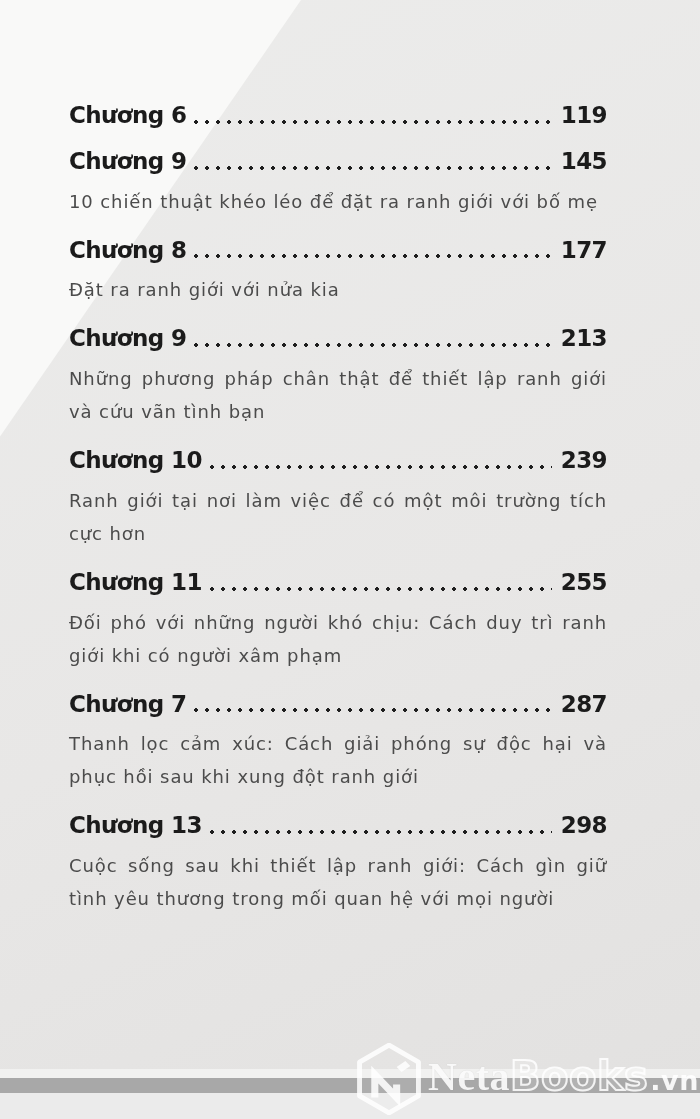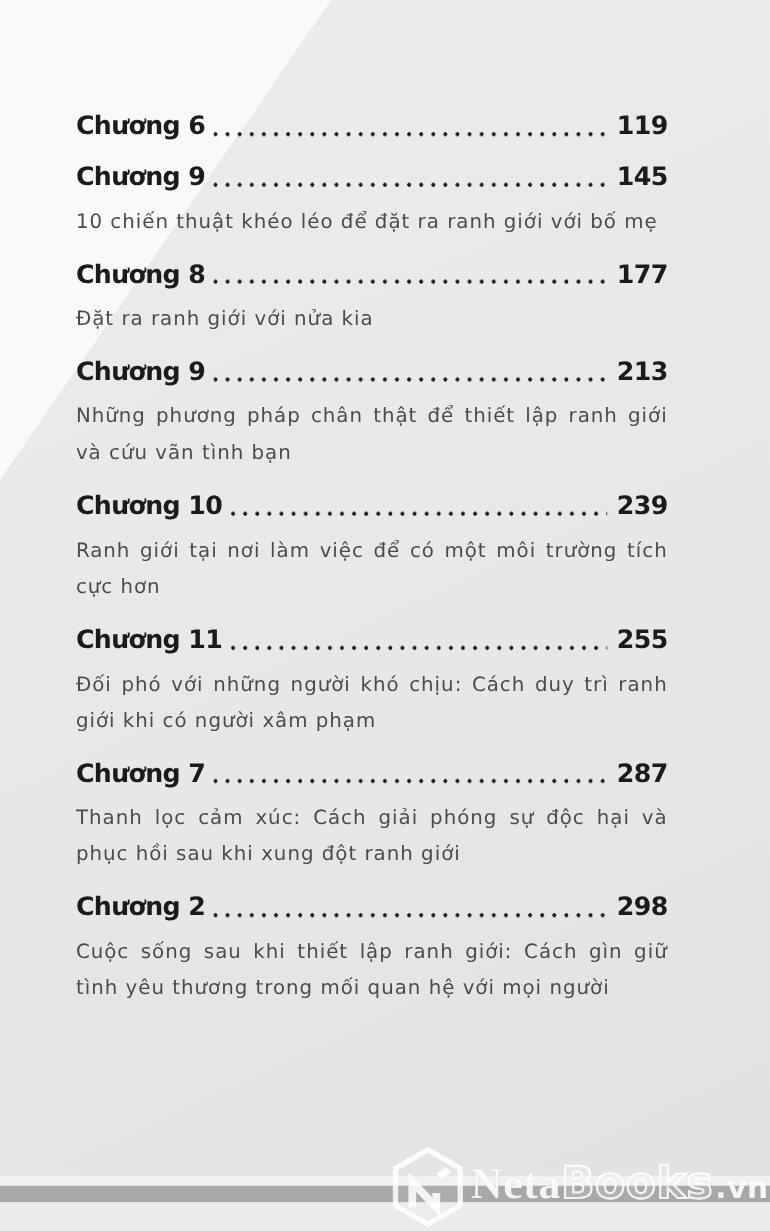--- a/index.html
+++ b/index.html
@@ -183,21 +183,21 @@
     <div class="entry-row">
       <span class="entry-label">Chương 7</span>
       <span class="leader"></span>
       <span class="entry-page">287</span>
     </div>
     <p class="entry-title">Thanh lọc cảm xúc: Cách giải phóng sự độc hại và phục hồi sau khi xung đột ranh giới</p>
   </div>
 
   <div class="entry">
     <div class="entry-row">
-      <span class="entry-label">Chương 2</span>
+      <span class="entry-label">Chương 13</span>
       <span class="leader"></span>
       <span class="entry-page">298</span>
     </div>
     <p class="entry-title">Cuộc sống sau khi thiết lập ranh giới: Cách gìn giữ tình yêu thương trong mối quan hệ với mọi người</p>
   </div>
 
 </div>
 
   <div class="strip-highlight"></div>
   <div class="strip-bar"></div>

